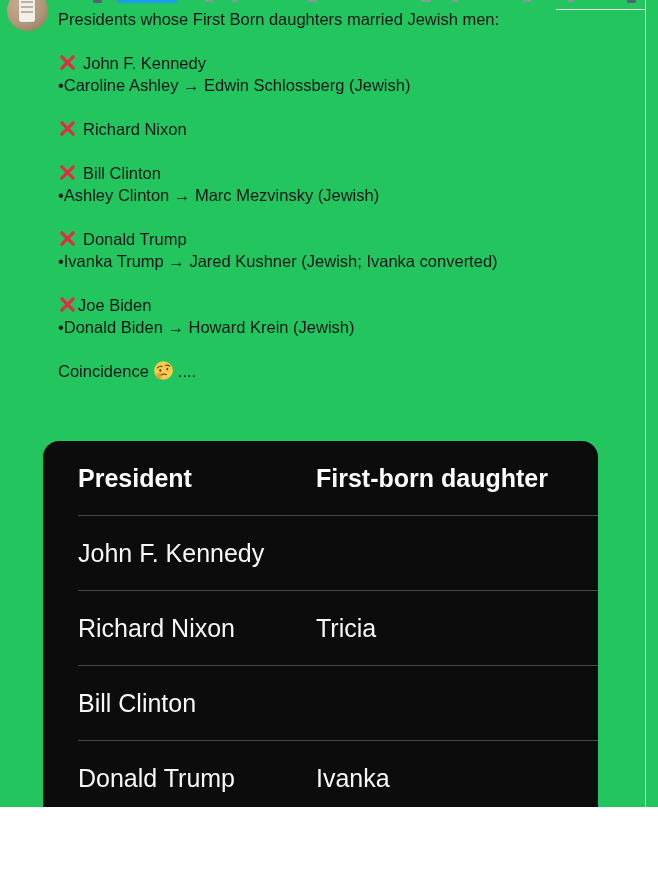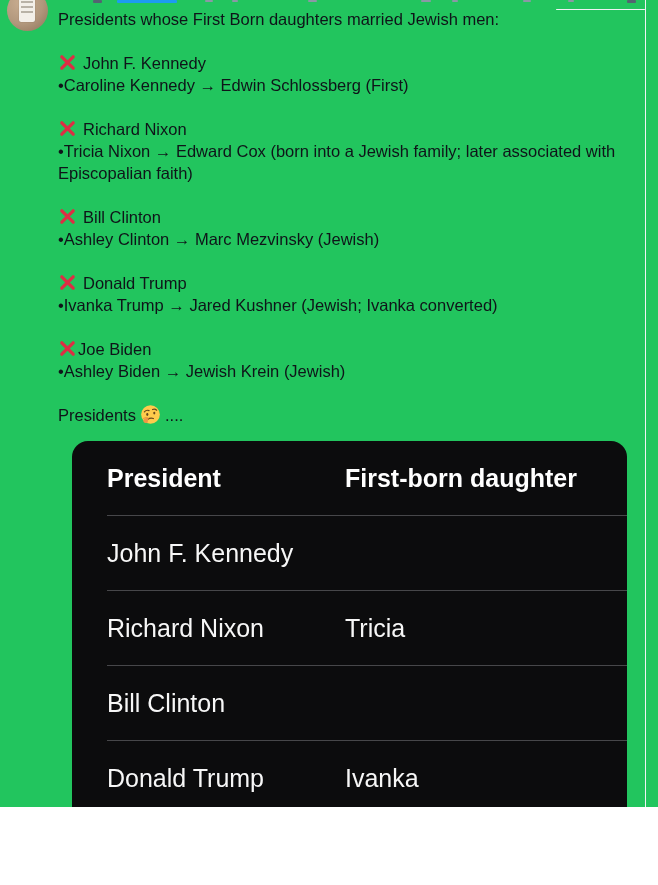--- a/index.html
+++ b/index.html
@@ -25,21 +25,21 @@
   .avatar .sign i{display:block;height:2px;background:#b9b2a6;margin:3px 2px 0 2px;}
   .tweet-text{
     position:absolute;left:58px;top:8px;width:570px;
     font-size:16.5px;line-height:22px;color:#0f1419;font-weight:400;
   }
   .tweet-text p{margin:0 0 22px 0;}
   .x-icon{display:inline-block;width:19px;height:19px;vertical-align:-3px;margin-right:6px;}
   .x-icon.tight{margin-right:1px;}
   .emoji{display:inline-block;width:21px;height:21px;vertical-align:-4px;margin:0 4px;}
   .table-card{
-    position:absolute;left:72px;top:441px;width:555px;height:444px;
+    position:absolute;left:43px;top:441px;width:555px;height:444px;
     background:#0c0c0d;border-radius:16px 16px 0 0;overflow:hidden;cursor:pointer;
     color:#f7f7f7;
   }
   .trow{display:flex;align-items:center;height:74px;padding-left:35px;font-size:25px;}
   .trow .c1{width:238px;flex-shrink:0;}
   .trow .c2{flex:1;}
   .trow.thead{font-weight:700;color:#ffffff;}
   .t-sep{height:1px;margin-left:35px;background:#47474a;}
 </style>
 </head>
@@ -71,43 +71,43 @@
       </div>
   </div>
 
   <div class="tweet-text">
 
     <p>Presidents whose First Born daughters married Jewish men:</p>
 
     <p><svg class="x-icon" viewBox="0 0 20 20">
           <path d="M4 4 L16 16 M16 4 L4 16" stroke="#dd2e44" stroke-width="3.4" stroke-linecap="round" fill="none"></path>
         </svg><span>John F. Kennedy</span><br>
-    <span>•Caroline Kennedy → Edwin Schlossberg (First)</span></p>
+    <span>•Caroline Ashley → Edwin Schlossberg (Jewish)</span></p>
 
     <p><svg class="x-icon" viewBox="0 0 20 20">
           <path d="M4 4 L16 16 M16 4 L4 16" stroke="#dd2e44" stroke-width="3.4" stroke-linecap="round" fill="none"></path>
         </svg><span>Richard Nixon</span><br>
-    <span>•Tricia Nixon → Edward Cox (born into a Jewish family; later associated with Episcopalian faith)</span></p>
+    </p>
 
     <p><svg class="x-icon" viewBox="0 0 20 20">
           <path d="M4 4 L16 16 M16 4 L4 16" stroke="#dd2e44" stroke-width="3.4" stroke-linecap="round" fill="none"></path>
         </svg><span>Bill Clinton</span><br>
     <span>•Ashley Clinton → Marc Mezvinsky (Jewish)</span></p>
 
     <p><svg class="x-icon" viewBox="0 0 20 20">
           <path d="M4 4 L16 16 M16 4 L4 16" stroke="#dd2e44" stroke-width="3.4" stroke-linecap="round" fill="none"></path>
         </svg><span>Donald Trump</span><br>
     <span>•Ivanka Trump → Jared Kushner (Jewish; Ivanka converted)</span></p>
 
     <p><svg class="x-icon tight" viewBox="0 0 20 20">
           <path d="M4 4 L16 16 M16 4 L4 16" stroke="#dd2e44" stroke-width="3.4" stroke-linecap="round" fill="none"></path>
         </svg><span>Joe Biden</span><br>
-    <span>•Ashley Biden → Jewish Krein (Jewish)</span></p>
+    <span>•Donald Biden → Howard Krein (Jewish)</span></p>
 
-    <p><span>Presidents</span><svg class="emoji" viewBox="0 0 36 36">
+    <p><span>Coincidence</span><svg class="emoji" viewBox="0 0 36 36">
       <circle cx="18" cy="18" r="16" fill="#FFCB4C"></circle>
       <path d="M7.5 13.5 q3.5-4 8-2.2" stroke="#65471B" stroke-width="2" fill="none" stroke-linecap="round"></path>
       <path d="M21.5 9.5 q4-2 7 1.2" stroke="#65471B" stroke-width="2" fill="none" stroke-linecap="round"></path>
       <ellipse cx="12.5" cy="18" rx="1.8" ry="2.4" fill="#65471B"></ellipse>
       <ellipse cx="24.5" cy="15.5" rx="1.8" ry="2.4" fill="#65471B"></ellipse>
       <path d="M13 26.5 q5-3.5 10-1.5" stroke="#65471B" stroke-width="2" fill="none" stroke-linecap="round"></path>
       <path d="M5.5 29 q1-6 9-5 l-1.5 8 q-6.5 2-7.5-3 z" fill="#EF9645"></path>
       <path d="M6 24.5 q4-2.5 8-0.5" stroke="#D67C33" stroke-width="1.2" fill="none" stroke-linecap="round"></path>
     </svg><span>....</span></p>
   </div>

